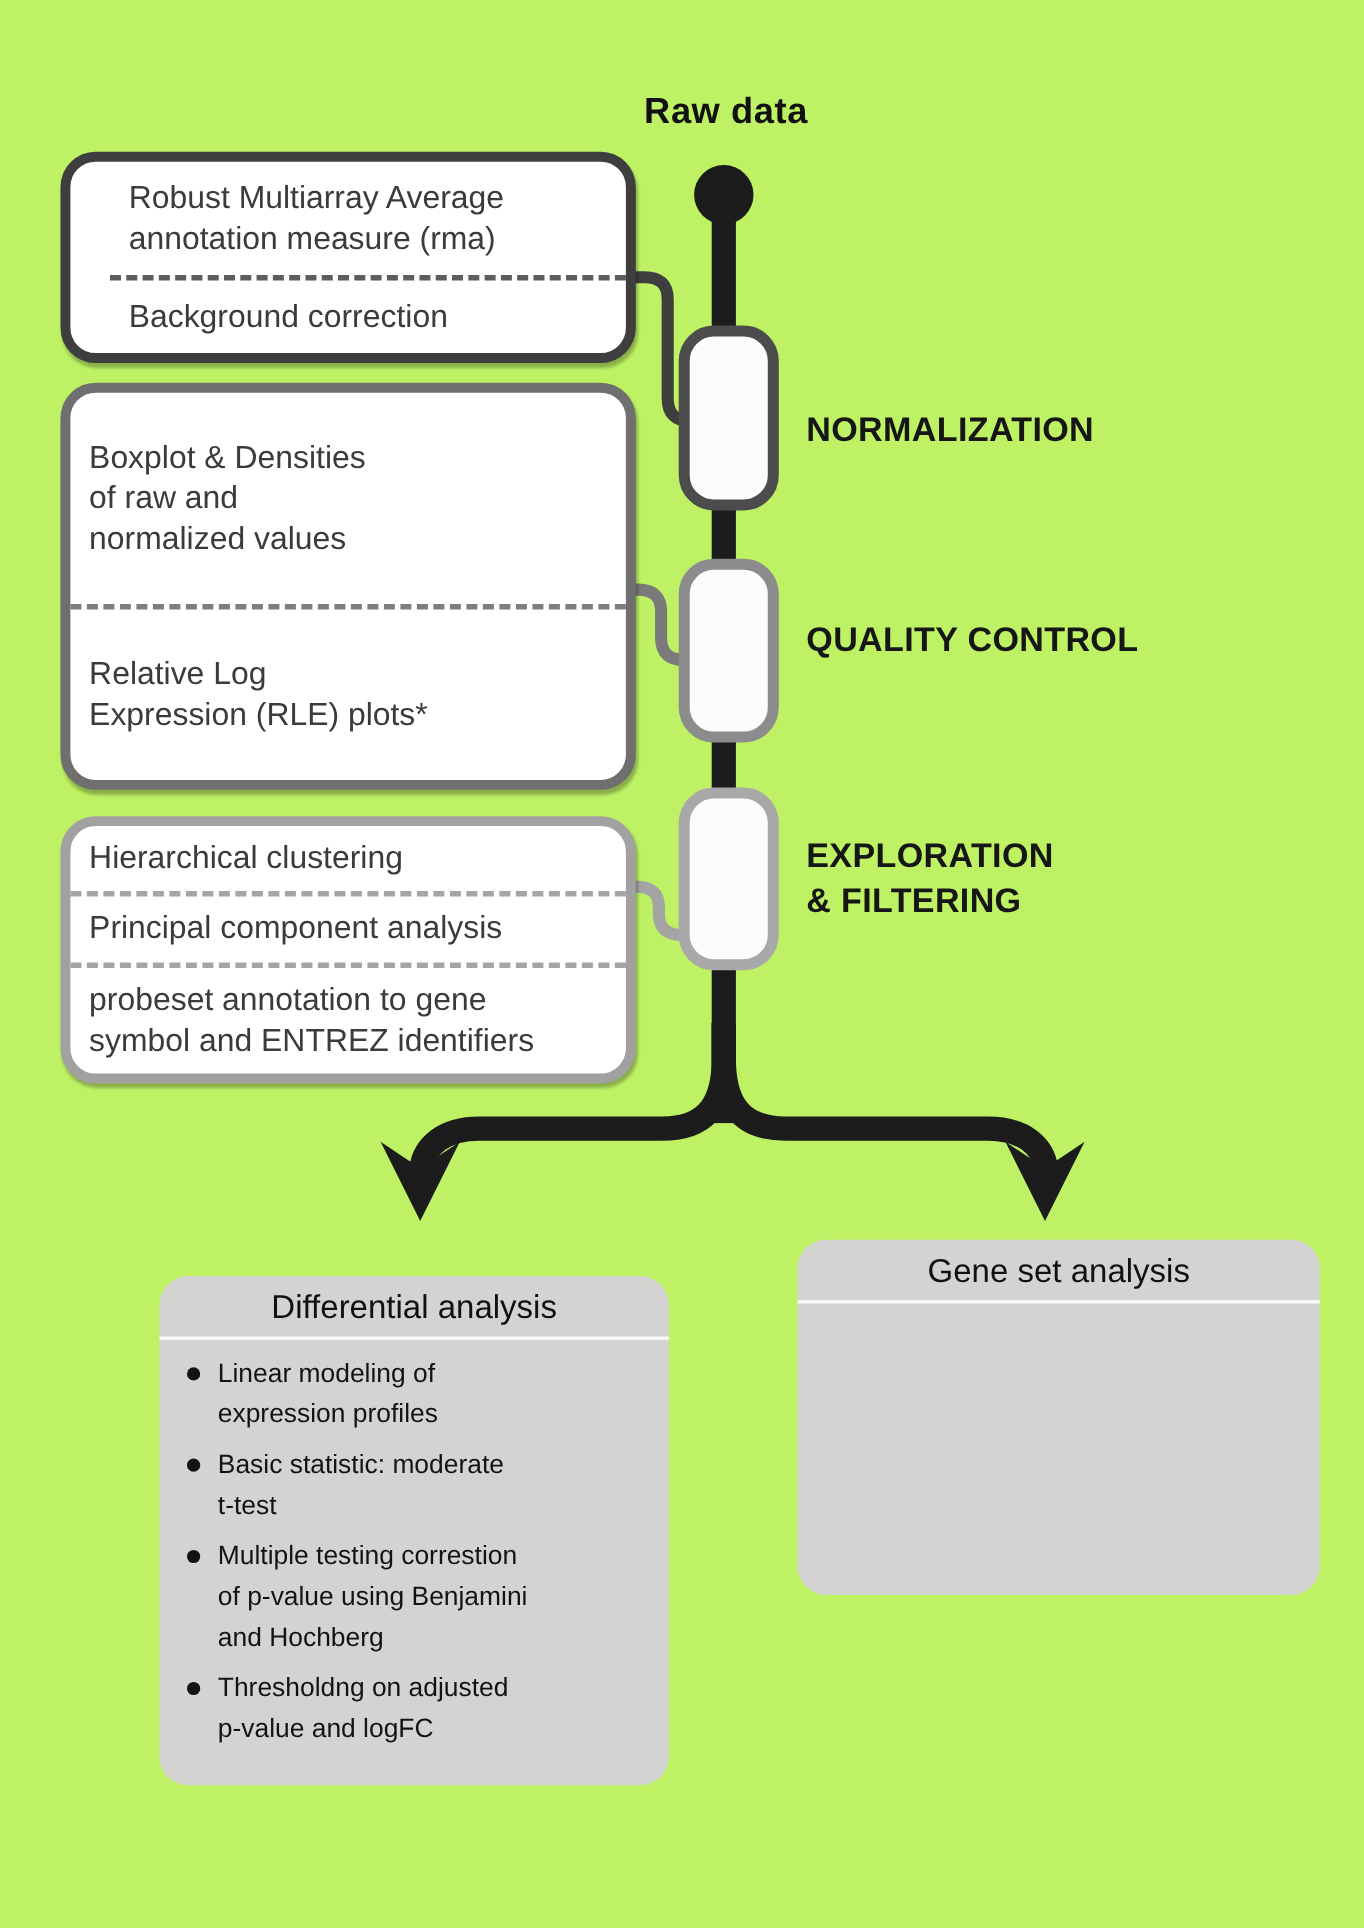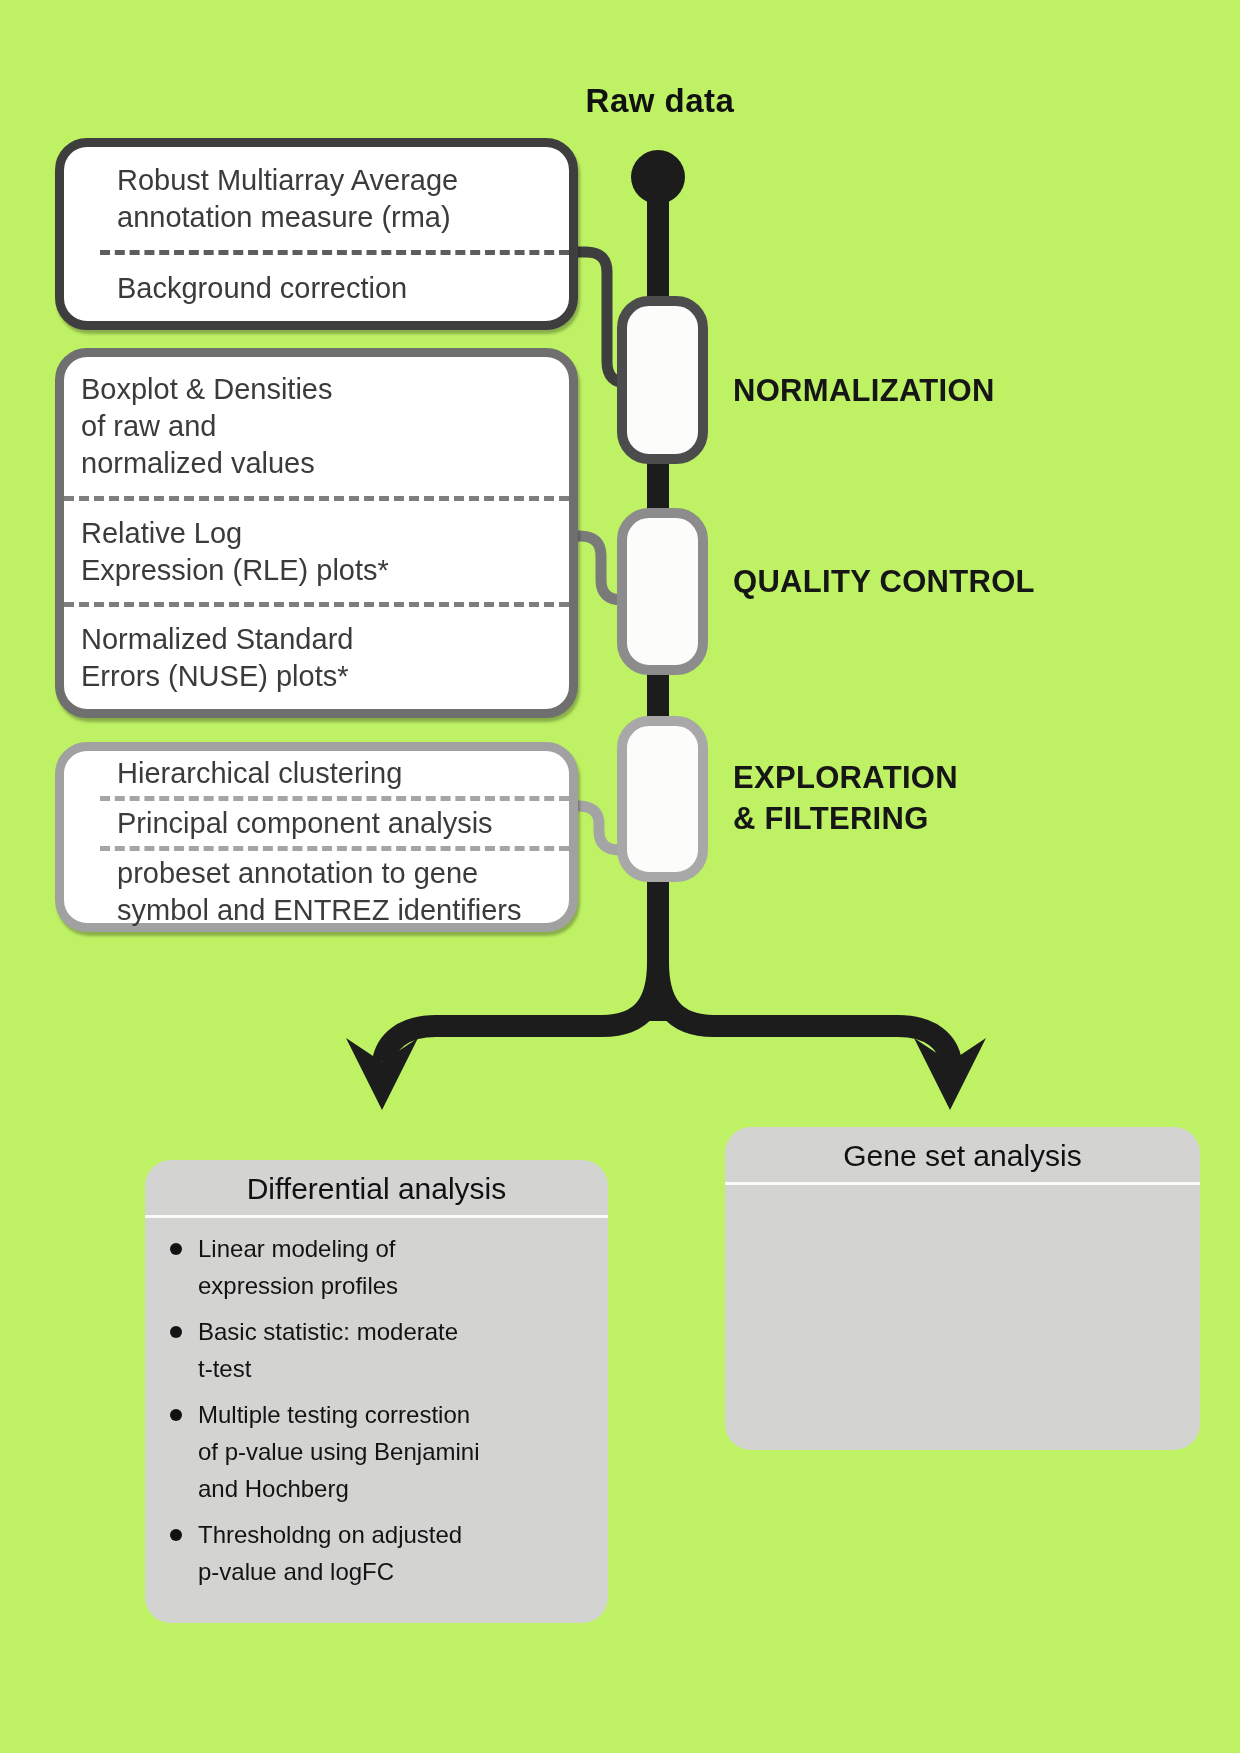--- a/index.html
+++ b/index.html
@@ -14,21 +14,21 @@
     font-size:33px;font-weight:bold;color:#111;letter-spacing:0.5px;
   }
   
   .sbox{
     position:absolute;left:55px;width:523px;box-sizing:border-box;
     background:#fff;border-radius:32px;display:flex;flex-direction:column;
     box-shadow:2px 4px 3px rgba(0,0,0,0.28);
   }
   .sbox1{top:138px;height:192px;border:9px solid #3e3e3e;padding-left:36px;}
   .sbox2{top:348px;height:370px;border:9px solid #6f6f6f;}
-  .sbox3{top:742px;height:190px;border:9px solid #a1a1a1;padding-left:36px;}
+  .sbox3{top:742px;height:243px;border:9px solid #a1a1a1;}
   .sec{
     flex:1 1 auto;display:flex;flex-direction:column;justify-content:center;
     padding:4px 8px 4px 17px;
   }
   .sec + .sec{border-top:5px dashed #777;}
   .sbox1 .sec + .sec{border-top-color:#5d5d5d;}
   .sbox2 .sec + .sec{border-top-color:#7e7e7e;}
   .sbox3 .sec + .sec{border-top-color:#a5a5a5;}
   .ln{font-size:29px;line-height:37px;color:#3b3b3b;white-space:nowrap;}
   
@@ -102,24 +102,20 @@
   <div class="sbox sbox2">
     <div class="sec">
       <div class="ln">Boxplot &amp; Densities</div>
       <div class="ln">of raw and</div>
       <div class="ln">normalized values</div>
     </div>
     <div class="sec">
       <div class="ln">Relative Log</div>
       <div class="ln">Expression (RLE) plots*</div>
     </div>
-    <div class="sec">
-      <div class="ln">Normalized Standard</div>
-      <div class="ln">Errors (NUSE) plots*</div>
-    </div>
   </div>
 
   <div class="sbox sbox3">
     <div class="sec">
       <div class="ln">Hierarchical clustering</div>
     </div>
     <div class="sec">
       <div class="ln">Principal component analysis</div>
     </div>
     <div class="sec">

